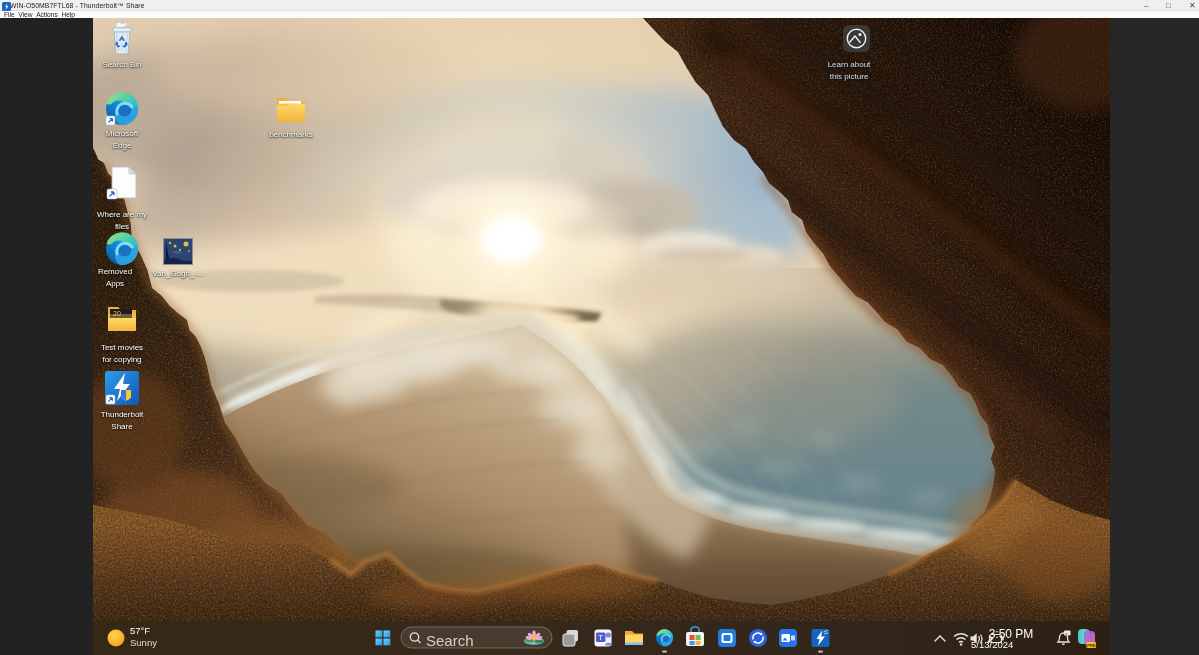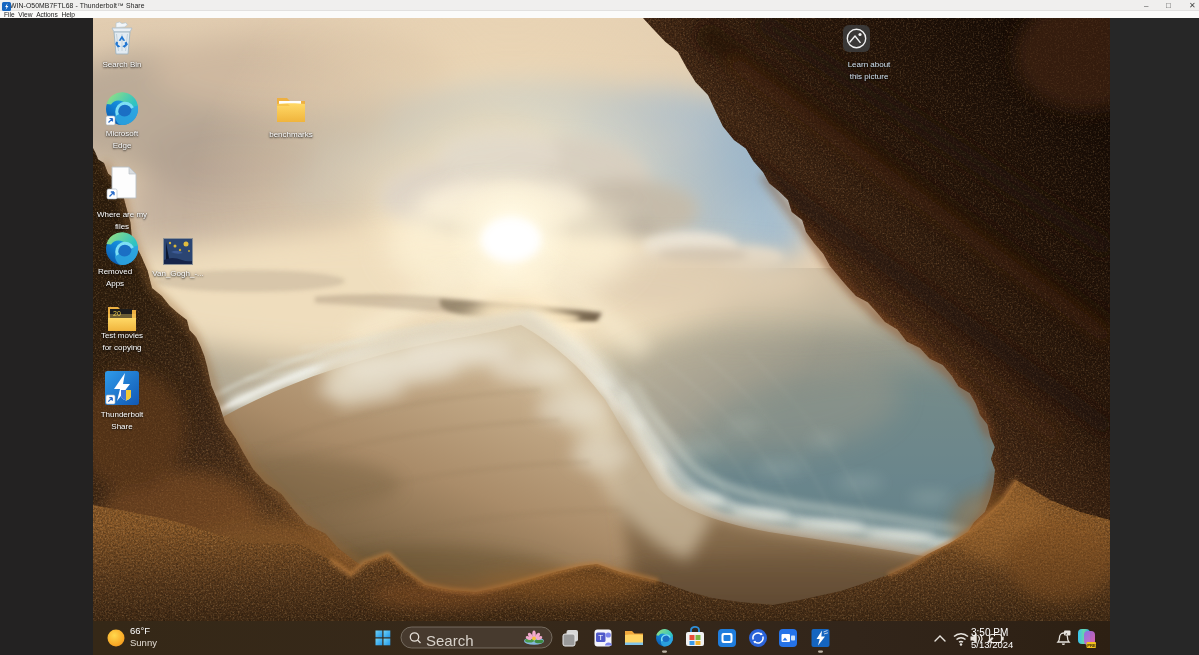--- a/index.html
+++ b/index.html
@@ -444,33 +444,33 @@
   </div>
 <div class="dicon" style="left:77px;top:126px">
     <div class="dlab">Microsoft<br>Edge</div>
   </div>
 <div class="dicon" style="left:77px;top:207px">
     <div class="dlab">Where are my<br>files</div>
   </div>
 <div class="dicon" style="left:70px;top:264px">
     <div class="dlab">Removed<br>Apps</div>
   </div>
-<div class="dicon" style="left:77px;top:328px">
+<div class="dicon" style="left:77px;top:340px">
     <div class="dlab">Test movies<br>for copying</div>
   </div>
 <div class="dicon" style="left:77px;top:407px">
     <div class="dlab">Thunderbolt<br>Share</div>
   </div>
 <div class="dicon" style="left:246px;top:127px">
     <div class="dlab">benchmarks</div>
   </div>
 <div class="dicon" style="left:133px;top:266px">
     <div class="dlab">Van_Gogh_-...</div>
   </div>
-<div class="dicon" style="left:824px;top:57px">
+<div class="dicon" style="left:804px;top:57px">
     <div class="dlab" style="color:#cfe0ee">Learn about<br>this picture</div>
   </div>
 
 <div class="abs" id="taskbar"></div>
 <svg class="abs" style="left:0;top:621px" width="1199" height="34" viewBox="0 621 1199 34">
 <defs>
   <linearGradient id="stg" x1="0" y1="0" x2="1" y2="1">
     <stop offset="0" stop-color="#6fd2f7"></stop>
         <stop offset="1" stop-color="#2196e8"></stop>
   </linearGradient>
@@ -604,17 +604,17 @@
   <text x="10.3" y="4.6" font-size="4.2" fill="#33281e" font-family="Liberation Sans,sans-serif">z</text>
 </g>
 
 <g transform="translate(1078,629)">
   <rect x="0" y="0" width="12" height="15" rx="4" fill="url(#cpl)"></rect>
   <rect x="6" y="2" width="11" height="14" rx="4" fill="url(#cpr)" opacity="0.92"></rect>
   <rect x="8.5" y="13" width="9.5" height="6" rx="1" fill="#f2c11e"></rect>
   <text x="9.3" y="17.8" font-size="4.2" font-weight="bold" fill="#3a2c08" font-family="Liberation Sans,sans-serif">PRE</text>
 </g>
 </svg>
-<div class="abs" style="left:130px;top:625px;font-size:9.5px;color:#fff;">66°F</div>
+<div class="abs" style="left:130px;top:625px;font-size:9.5px;color:#fff;">57°F</div>
 <div class="abs" style="left:130px;top:637px;font-size:9.5px;color:#e2dbd2;">Sunny</div>
 <div class="abs" style="left:426px;top:632px;font-size:15px;color:#d8d2ca;">Search</div>
-<div class="abs" style="left:971px;top:627px;width:80px;font-size:10px;color:#fff;text-align:left;">3:50 PM</div>
+<div class="abs" style="left:971px;top:627px;width:80px;font-size:12px;color:#fff;text-align:center;">3:50 PM</div>
 <div class="abs" style="left:971px;top:639px;width:80px;font-size:9.5px;color:#fff;text-align:left;">5/13/2024</div>
 
 </body></html>

